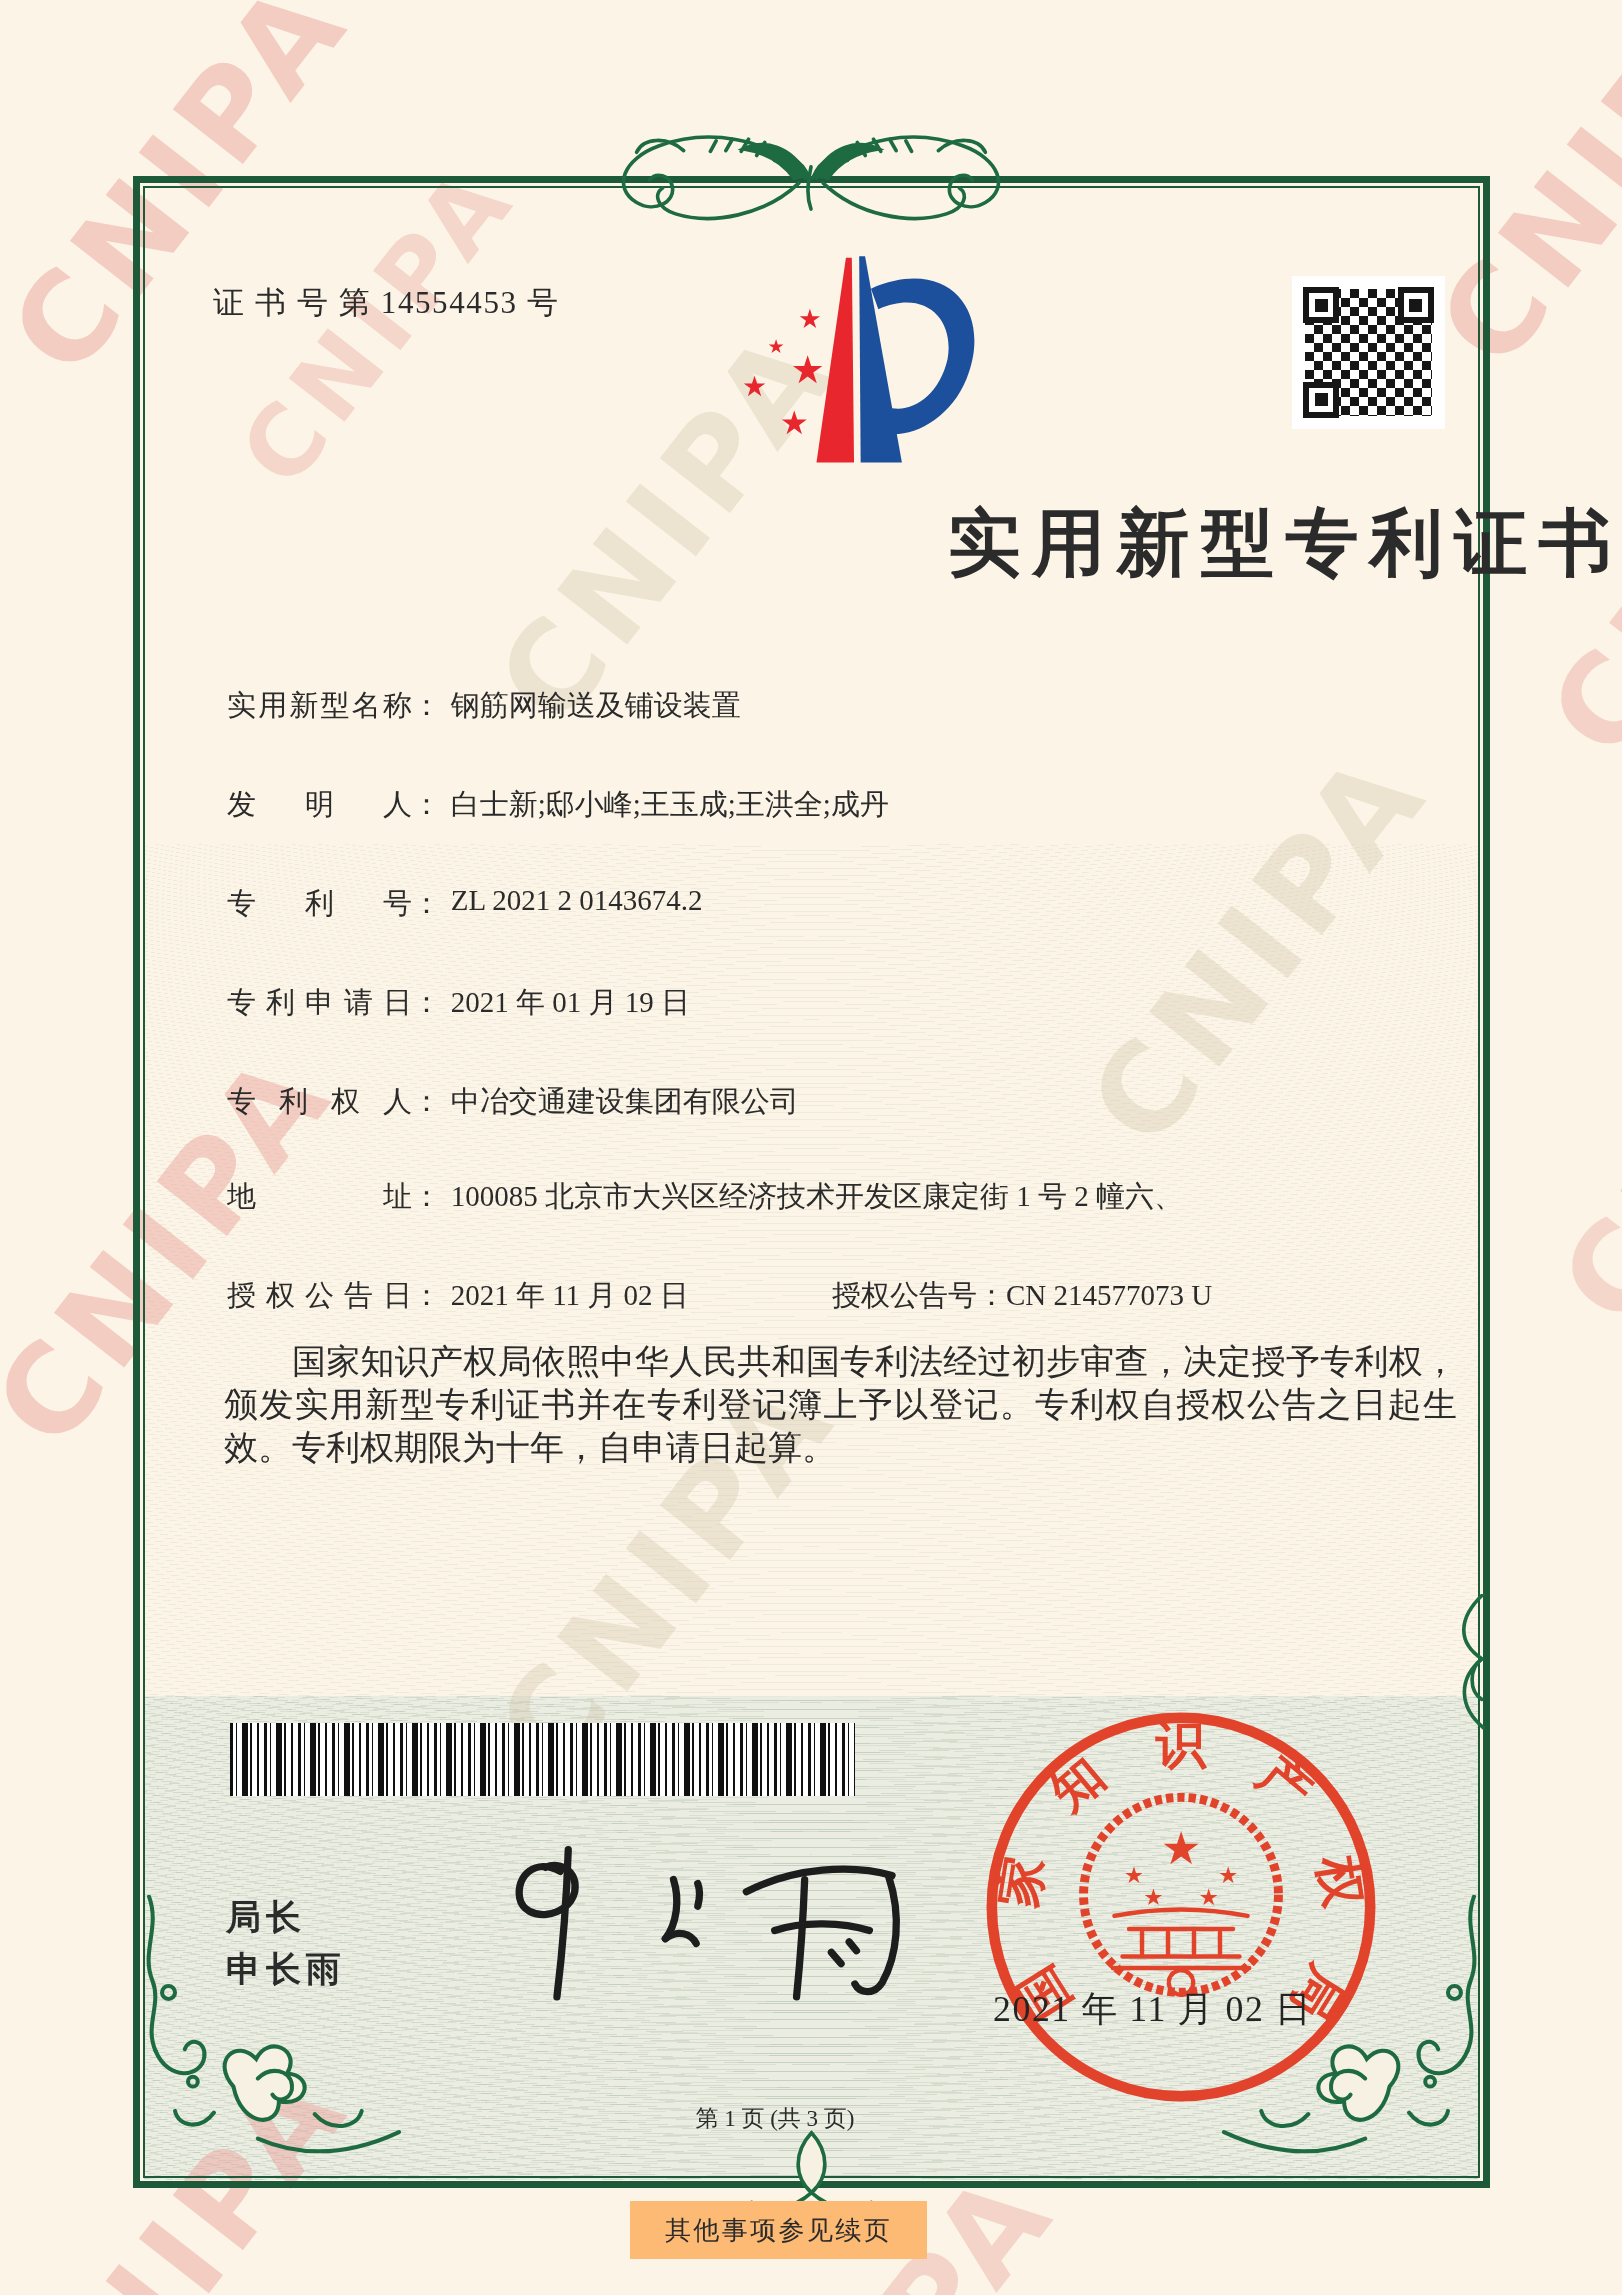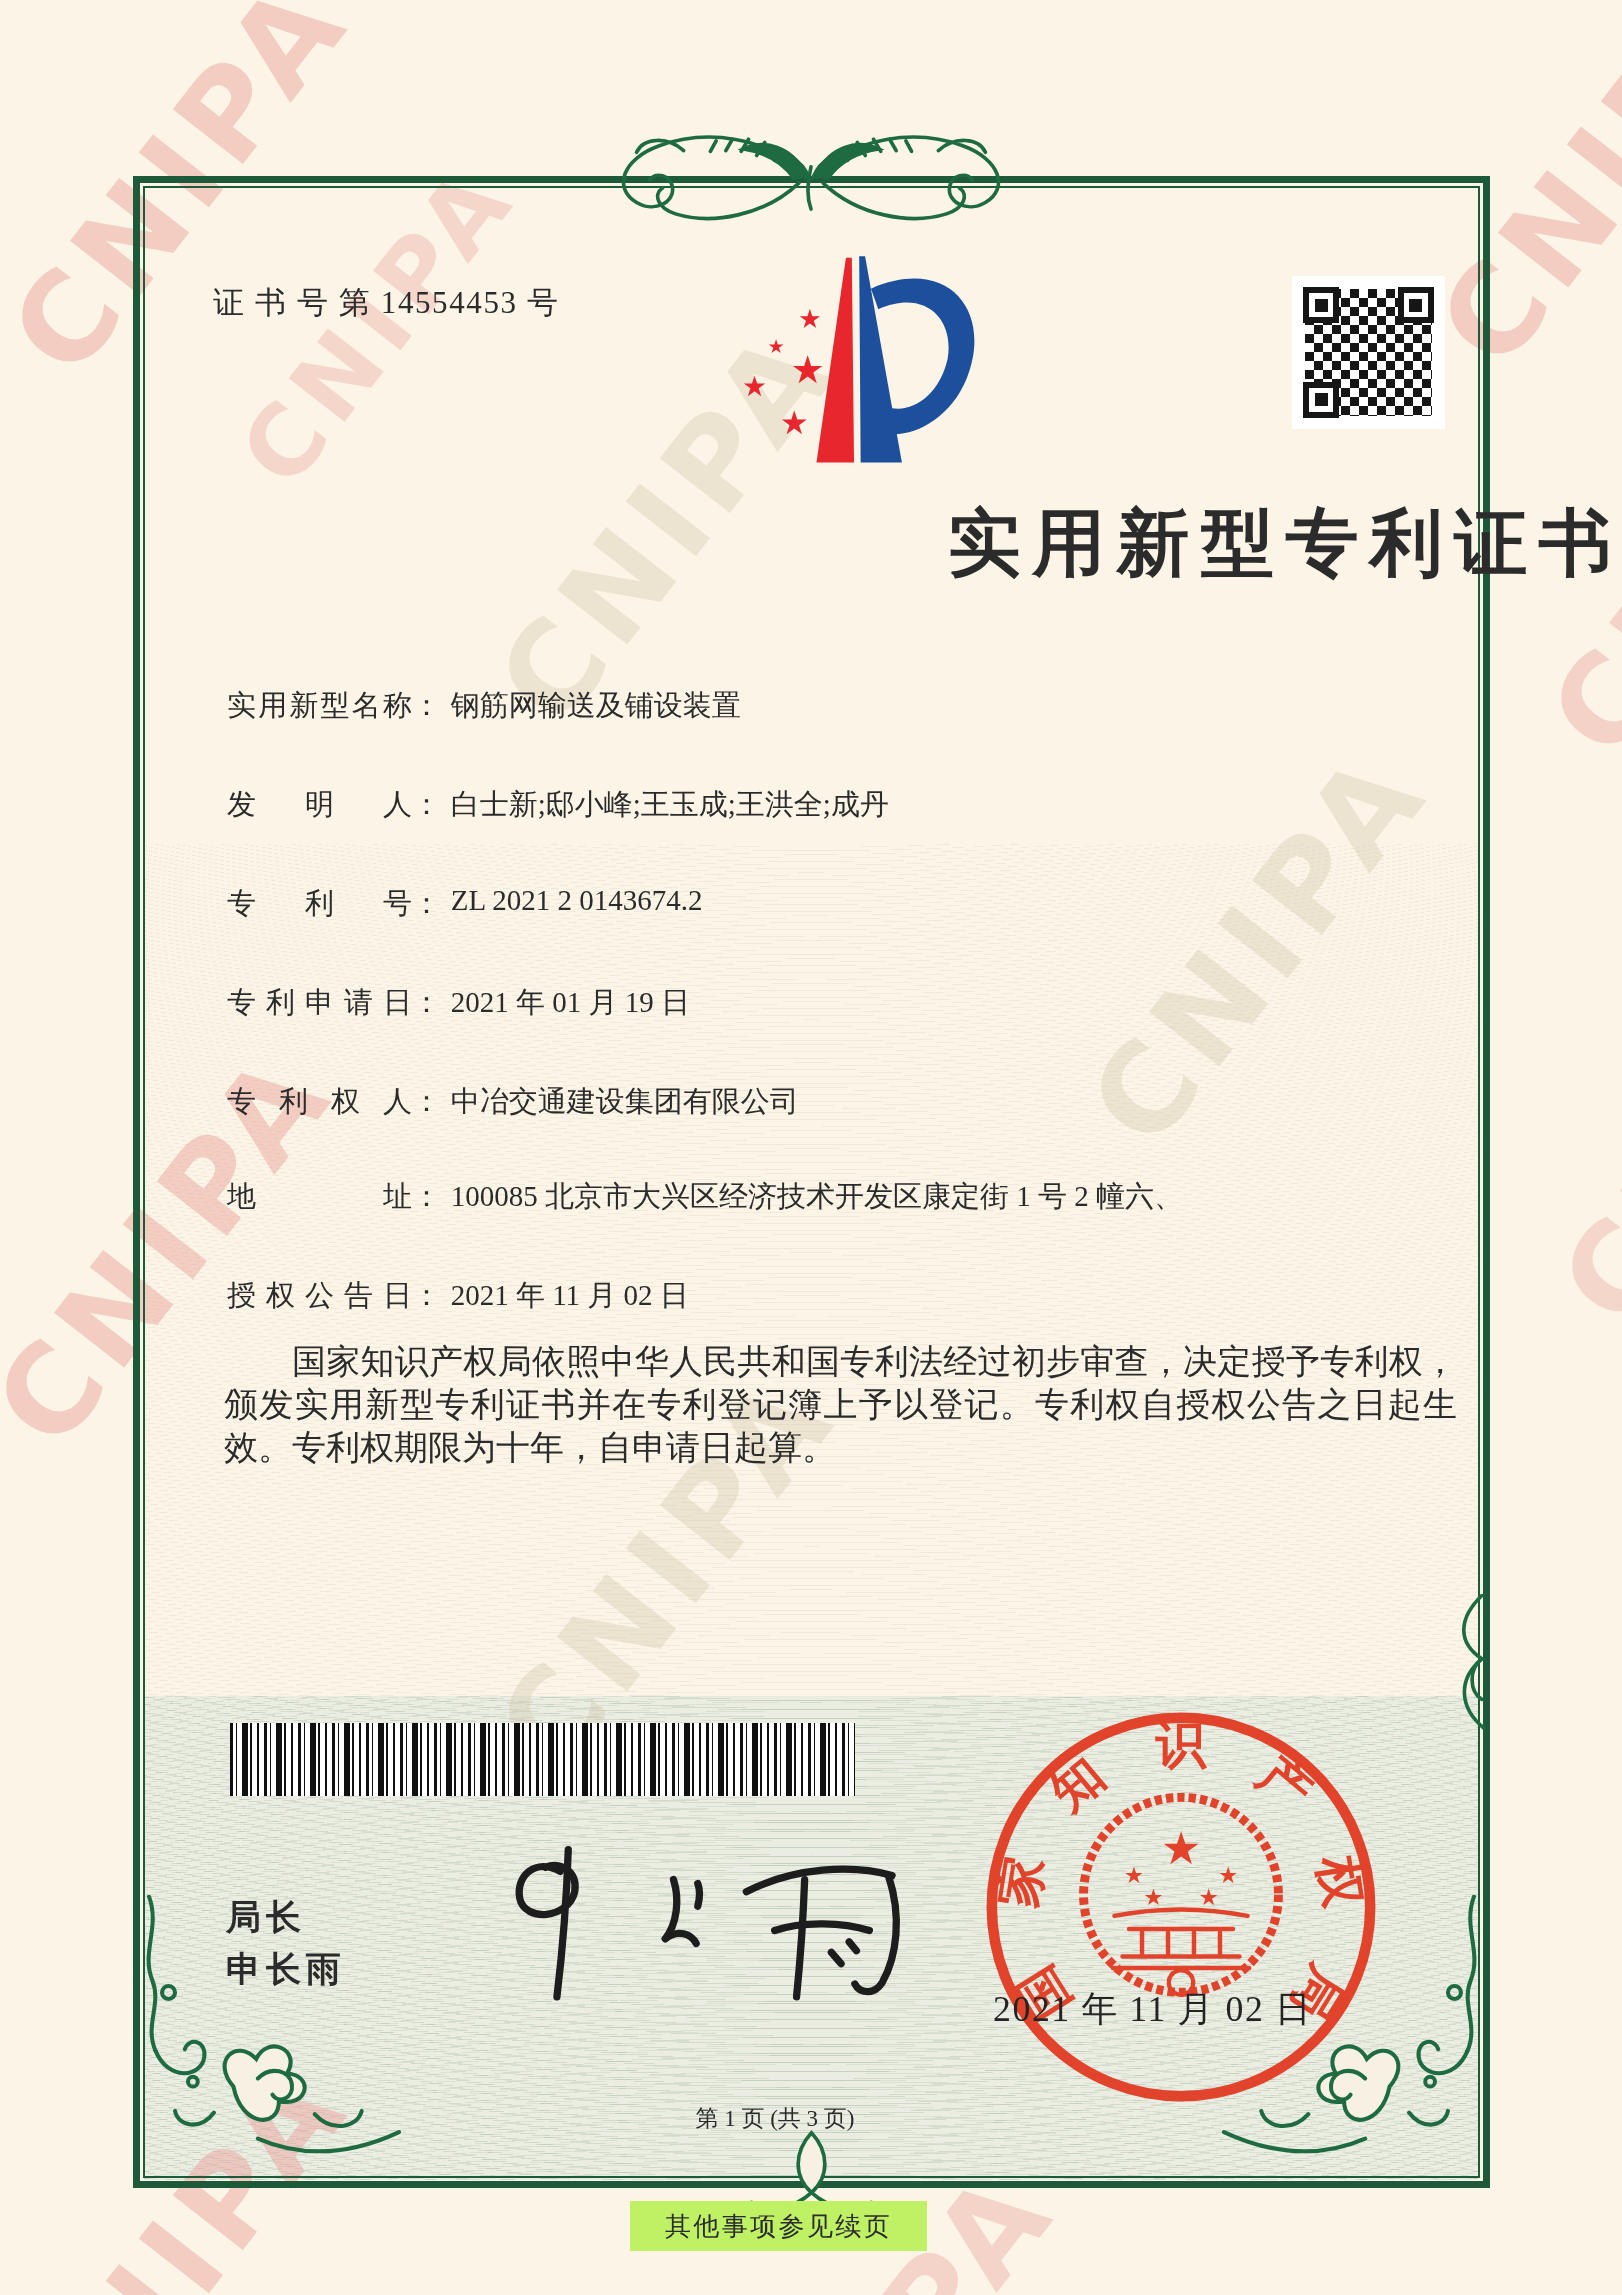--- a/index.html
+++ b/index.html
@@ -72,21 +72,21 @@
     background:repeating-linear-gradient(90deg,
       #101010 0 3.2px,#fff 3.2px 5.7px,#101010 5.7px 7.3px,#fff 7.3px 12px,
       #101010 12px 18px,#fff 18px 20px,#101010 20px 22px,#fff 22px 27px,
       #101010 27px 29px,#fff 29px 34px)}
   .gov{position:absolute;left:226px;top:1891px;z-index:5;
        font-family:"DejaVu Sans","Liberation Sans",sans-serif;font-weight:600;
        font-size:35px;letter-spacing:4.9px;line-height:52px}
   .signature{position:absolute;left:438px;top:1835px;z-index:5}
   .seal{position:absolute;left:978px;top:1704px;z-index:6}
   .pageno{position:absolute;left:0;top:2103px;width:1550px;text-align:center;z-index:5;font-size:23px}
-  .cont-strip{position:absolute;left:630px;top:2201px;width:297px;height:50px;background:#bef264;z-index:5;
+  .cont-strip{position:absolute;left:630px;top:2201px;width:297px;height:58px;background:#fdba74;z-index:5;
       display:flex;align-items:center;justify-content:center;font-size:26px;letter-spacing:2.4px}
   .seal-ring-char{font-family:"Liberation Serif","DejaVu Serif",serif;font-weight:bold}
 </style>
 </head>
 <body>
 
 <div class="waves-soft"></div>
 <div class="waves-strong"></div>
 
 <div class="wm wm1">CNIPA</div>
@@ -201,20 +201,21 @@
   <span class="lab">专利申请日</span><span class="colon">：</span><span class="val">2021 年 01 月 19 日</span>
 </div>
 <div class="frow r4">
   <span class="lab">专利权人</span><span class="colon">：</span><span class="val">中冶交通建设集团有限公司</span>
 </div>
 <div class="frow r5">
   <span class="lab">地址</span><span class="colon">：</span><span class="val"><span>100085 北京市大兴区经济技术开发区康定街 1 号 2 幢六、</span></span>
 </div>
 <div class="frow r6">
   <span class="lab">授权公告日</span><span class="colon">：</span><span class="val">2021 年 11 月 02 日</span>
+  <span class="pair2"><span>授权公告号</span><span>：</span><span>CN 214577073 U</span></span>
 </div>
 
 <div class="paras">
   <p>国家知识产权局依照中华人民共和国专利法经过初步审查，决定授予专利权，颁发实用新型专利证书并在专利登记簿上予以登记。专利权自授权公告之日起生效。专利权期限为十年，自申请日起算。</p>
 </div>
 
 <div class="barcode"></div>
 
 <div class="gov">
   <div>局长</div>

